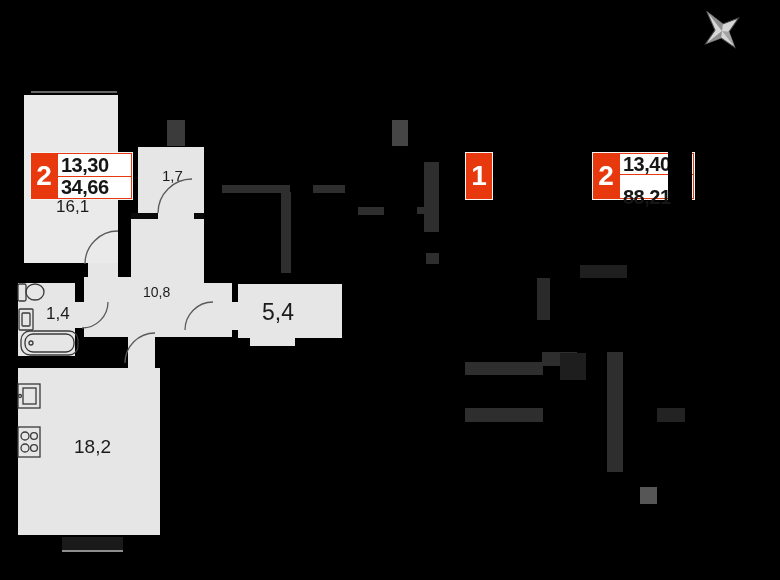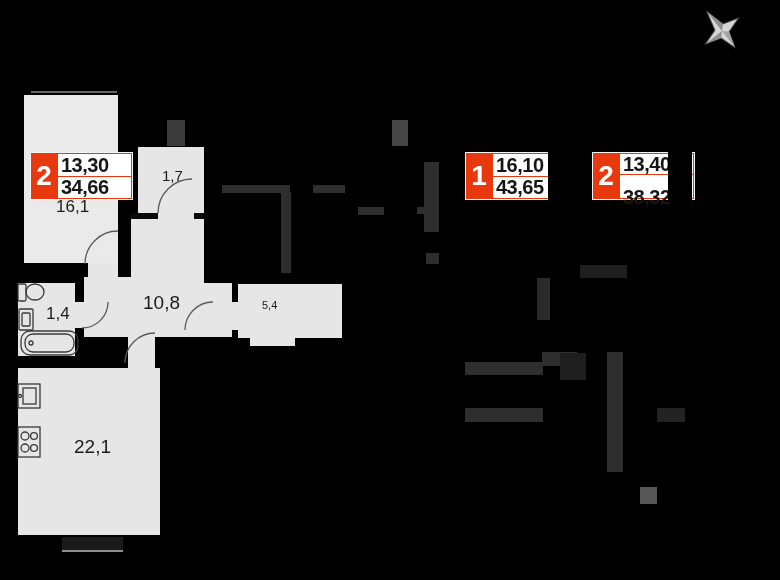--- a/index.html
+++ b/index.html
@@ -117,45 +117,41 @@
     <g transform="translate(722,31) rotate(-38)">
       <path d="M 0 -25 L 5 -5 L 21 0 L 5 5 L 0 21 L -5 5 L -21 0 L -5 -5 Z" fill="#d6d6d6" stroke="#4a4a4a" stroke-width="1"></path>
       <path d="M 0 -25 L 5 -5 L 0 0 Z" fill="#8f8f8f"></path>
       <path d="M -21 0 L -5 5 L 0 0 Z" fill="#8f8f8f"></path>
       <path d="M 0 21 L 5 5 L 0 0 Z" fill="#a5a5a5"></path>
     </g>
   </svg>
 
   <span class="room-label" style="left:56px;top:197px;font-size:17px">16,1</span>
   <span class="room-label" style="left:162px;top:167px;font-size:15px">1,7</span>
-  <span class="room-label" style="left:143px;top:292px;font-size:19px">10,8</span>
-  <span class="room-label" style="left:262px;top:299px;font-size:11px">5,4</span>
+  <span class="room-label" style="left:143px;top:284px;font-size:14px">10,8</span>
+  <span class="room-label" style="left:262px;top:299px;font-size:23px">5,4</span>
   <span class="room-label" style="left:46px;top:304px;font-size:17px">1,4</span>
-  <span class="room-label" style="left:74px;top:436px;font-size:19px">22,1</span>
+  <span class="room-label" style="left:74px;top:436px;font-size:19px">18,2</span>
 
   <div class="badge" style="left:30px;top:152px">
     <div class="num" style="background: rgb(232, 56, 13);">2</div>
     <div class="values" style="border: 1px solid rgb(232, 56, 13);">
       <div class="row top" style="border-bottom-color: rgb(232, 56, 13);">13,30</div>
       <div class="row bottom">34,66</div>
     </div>
   </div>
 
   <div class="badge" style="left:465px;top:152px">
     <div class="num" style="background: rgb(232, 56, 13);">1</div>
-    <div class="values" style="border: 1px solid rgb(232, 56, 13);">
-      <div class="row top" style="border-bottom-color: rgb(232, 56, 13);">16,10</div>
-      <div class="row bottom">43,65</div>
-    </div>
   </div>
 
   <div class="badge" style="left:592px;top:152px">
     <div class="num" style="background: rgb(232, 56, 13);">2</div>
     <div class="values" style="border: 1px solid rgb(232, 56, 13); gap: 12px;">
       <div class="row top" style="border-bottom-color: rgb(232, 56, 13);">13,40</div>
-      <div class="row bottom">38,32</div>
+      <div class="row bottom">88,21</div>
     </div>
   </div>
 
   <div class="clip" style="left:548px;top:150px;width:22px;height:52px"></div>
   <div class="clip" style="left:668px;top:150px;width:24px;height:52px"></div>
 
 </div>
 
 </body></html>

